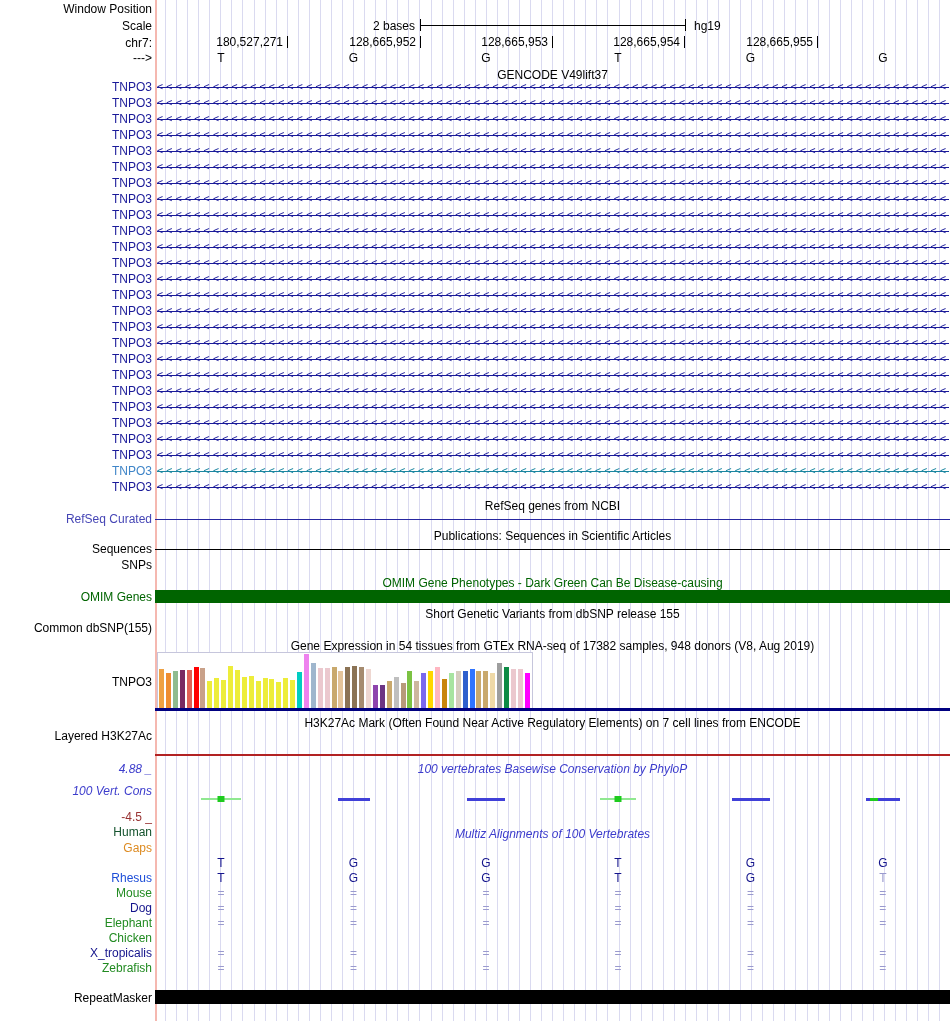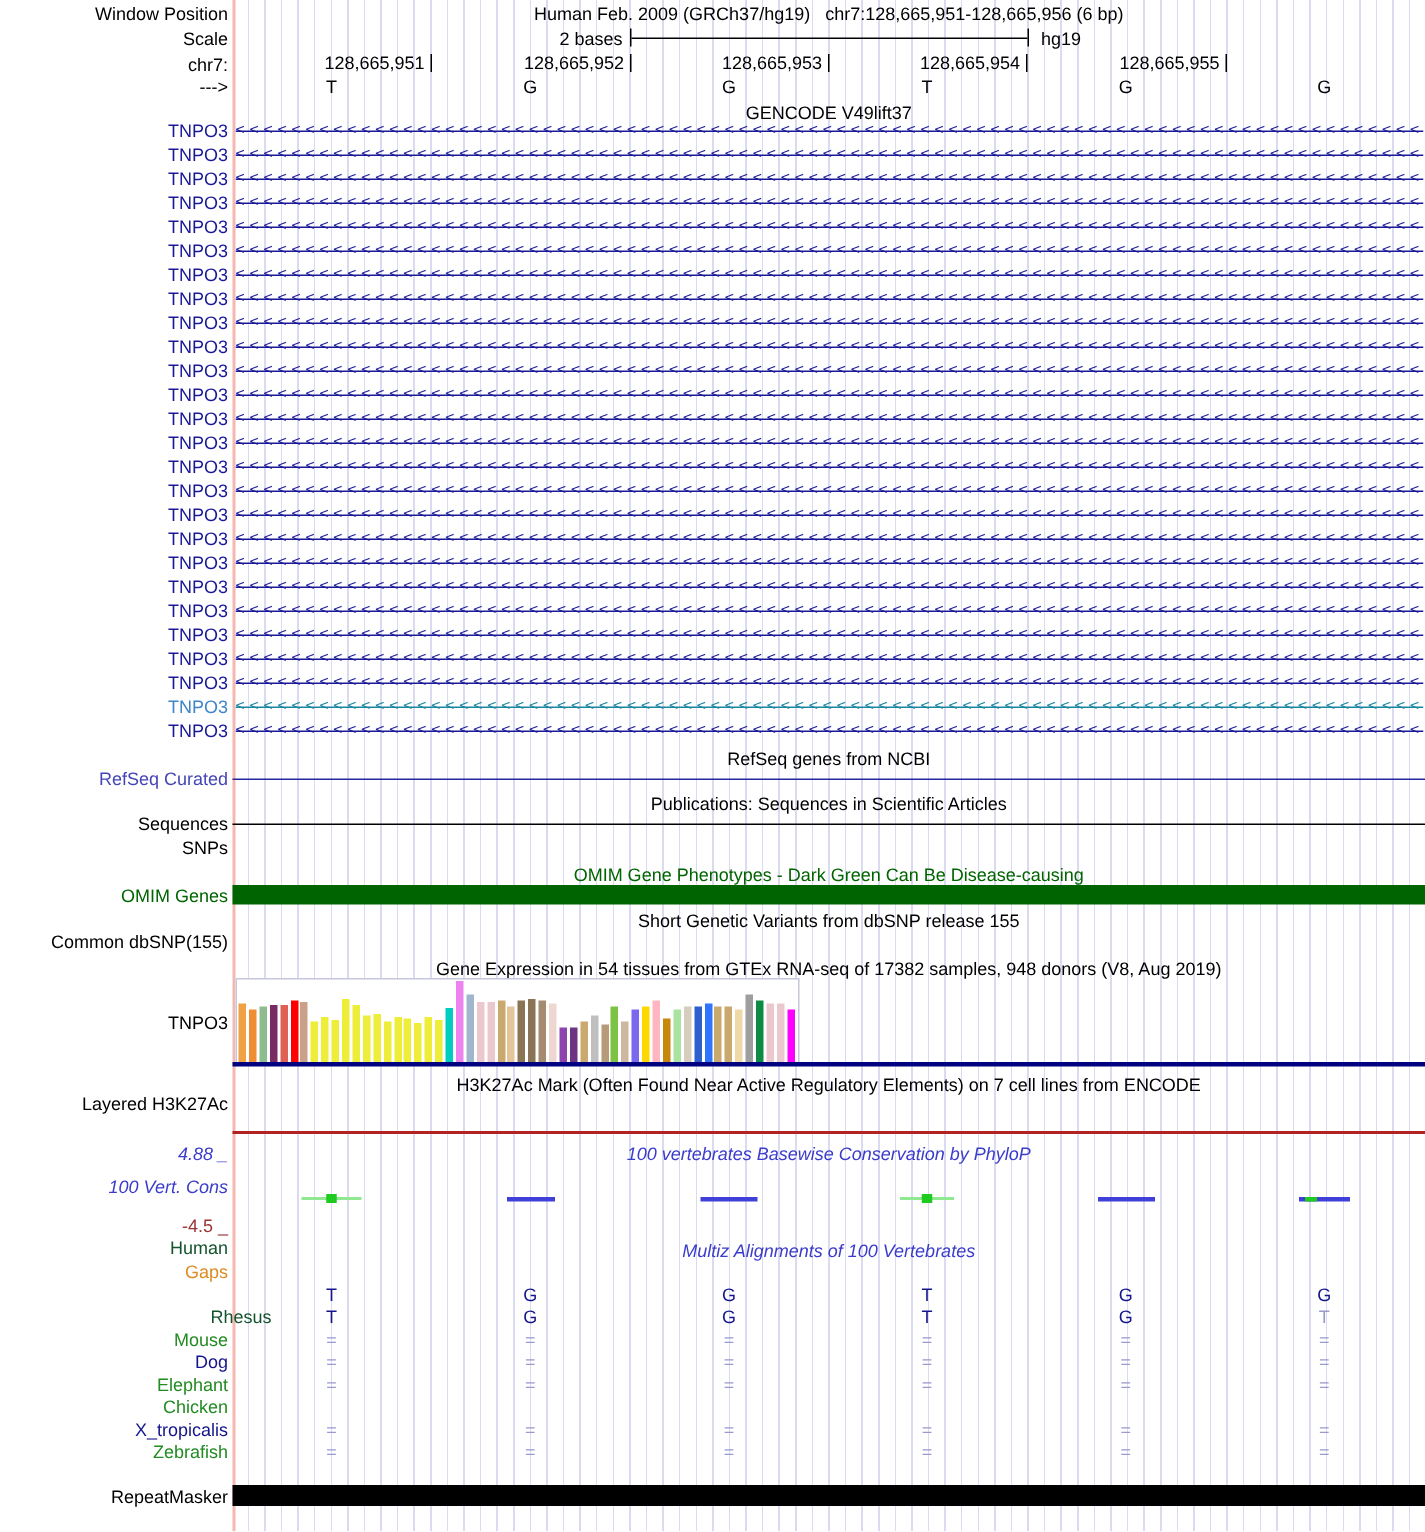--- a/index.html
+++ b/index.html
@@ -37,34 +37,31 @@
   .pdash{position:absolute;height:3px;transform:translateX(-50%);}
 </style>
 </head>
 <body>
 
 <div id="screen">
   <div class="gridbg"></div>
   <div class="pinkline"></div>
 
   <div class="lbl" style="top:2px">Window Position</div>
-  <div class="ctitle" style="top:2px">
-    <span>Human Feb. 2009 (GRCh37/hg19)</span>&nbsp;&nbsp;&nbsp;<span>chr7:128,665,951-128,665,956 (6 bp)</span>
-  </div>
 
   <div class="lbl" style="top:19px">Scale</div>
   <div class="abs" style="left:260px;top:19px;width:155px;text-align:right">2 bases</div>
   <div class="scalebar">
       <i></i>
     </div>
   <div class="abs" style="left:694px;top:19px">hg19</div>
 
   <div class="lbl" style="top:36px">chr7:</div>
   <div id="coordRow">
-      <div class="coordnum" style="left: 177px; top: 36px; width: 106px;">128,665,951</div>
+      <div class="coordnum" style="left: 177px; top: 36px; width: 106px;">180,527,271</div>
       <div class="tick" style="left: 287px; top: 36px;"></div>
       <div class="coordnum" style="left: 310px; top: 36px; width: 106px;">128,665,952</div>
       <div class="tick" style="left: 420px; top: 36px;"></div>
       <div class="coordnum" style="left: 442px; top: 36px; width: 106px;">128,665,953</div>
       <div class="tick" style="left: 552px; top: 36px;"></div>
       <div class="coordnum" style="left: 574px; top: 36px; width: 106px;">128,665,954</div>
       <div class="tick" style="left: 684px; top: 36px;"></div>
       <div class="coordnum" style="left: 707px; top: 36px; width: 106px;">128,665,955</div>
       <div class="tick" style="left: 817px; top: 36px;"></div>
     </div>
@@ -365,21 +362,21 @@
   <div class="ctitle blue" style="top:827px">Multiz Alignments of 100 Vertebrates</div>
   <div id="multizRows">
       <div class="lbl" style="top: 841px; color: rgb(221, 139, 34);">Gaps</div>
       <div class="lbl" style="top: 825px; color: #14532d;">Human</div>
       <div class="mcell" style="left: 221px; top: 856px; color: rgb(20, 20, 140);">T</div>
       <div class="mcell" style="left: 353.5px; top: 856px; color: rgb(20, 20, 140);">G</div>
       <div class="mcell" style="left: 486px; top: 856px; color: rgb(20, 20, 140);">G</div>
       <div class="mcell" style="left: 618px; top: 856px; color: rgb(20, 20, 140);">T</div>
       <div class="mcell" style="left: 750.5px; top: 856px; color: rgb(20, 20, 140);">G</div>
       <div class="mcell" style="left: 882.8px; top: 856px; color: rgb(20, 20, 140);">G</div>
-      <div class="lbl" style="top: 871px; color: #14532d; padding-left: 29px;">Rhesus</div>
+      <div class="lbl" style="top: 871px; color: #1d4ed8;">Rhesus</div>
       <div class="mcell" style="left: 221px; top: 871px; color: rgb(20, 20, 140);">T</div>
       <div class="mcell" style="left: 353.5px; top: 871px; color: rgb(20, 20, 140);">G</div>
       <div class="mcell" style="left: 486px; top: 871px; color: rgb(20, 20, 140);">G</div>
       <div class="mcell" style="left: 618px; top: 871px; color: rgb(20, 20, 140);">T</div>
       <div class="mcell" style="left: 750.5px; top: 871px; color: rgb(20, 20, 140);">G</div>
       <div class="mcell" style="left: 882.8px; top: 871px; color: rgb(154, 154, 206);">T</div>
       <div class="lbl" style="top: 886px; color: rgb(34, 139, 34);">Mouse</div>
       <div class="mcell" style="left: 221px; top: 886px; color: rgb(154, 154, 206);">=</div>
       <div class="mcell" style="left: 353.5px; top: 886px; color: rgb(154, 154, 206);">=</div>
       <div class="mcell" style="left: 486px; top: 886px; color: rgb(154, 154, 206);">=</div>

